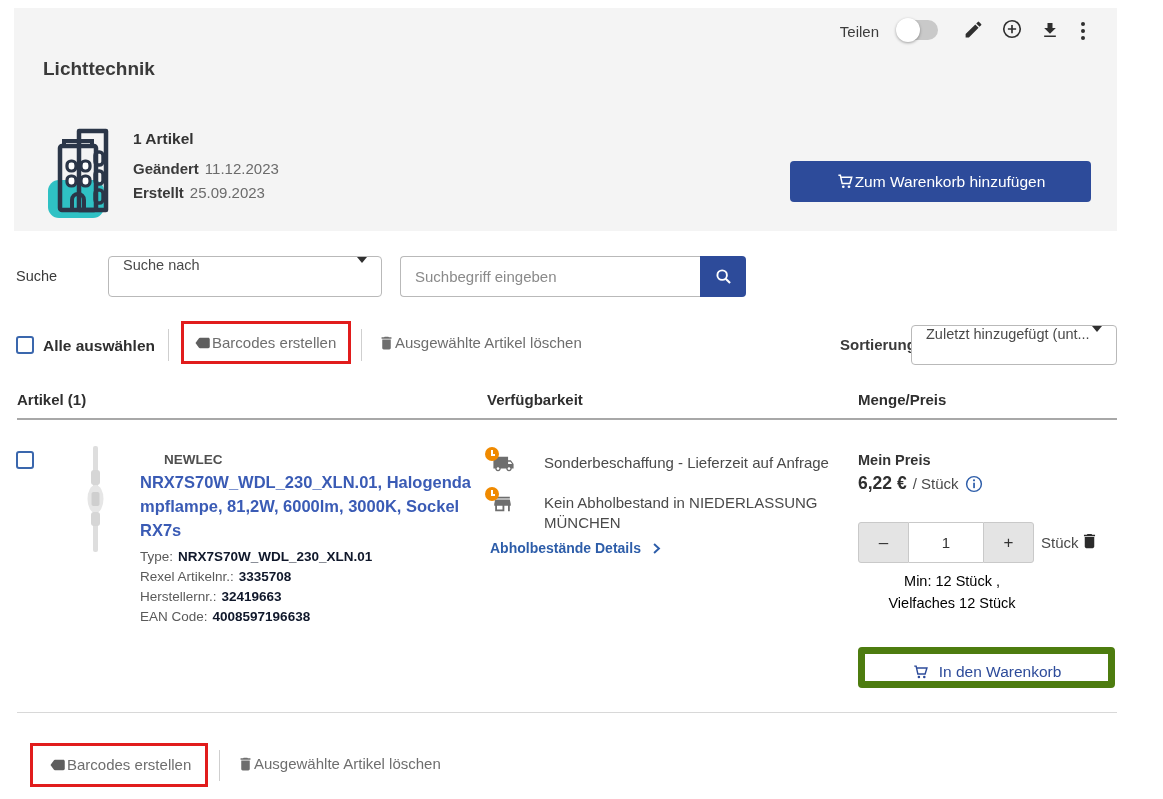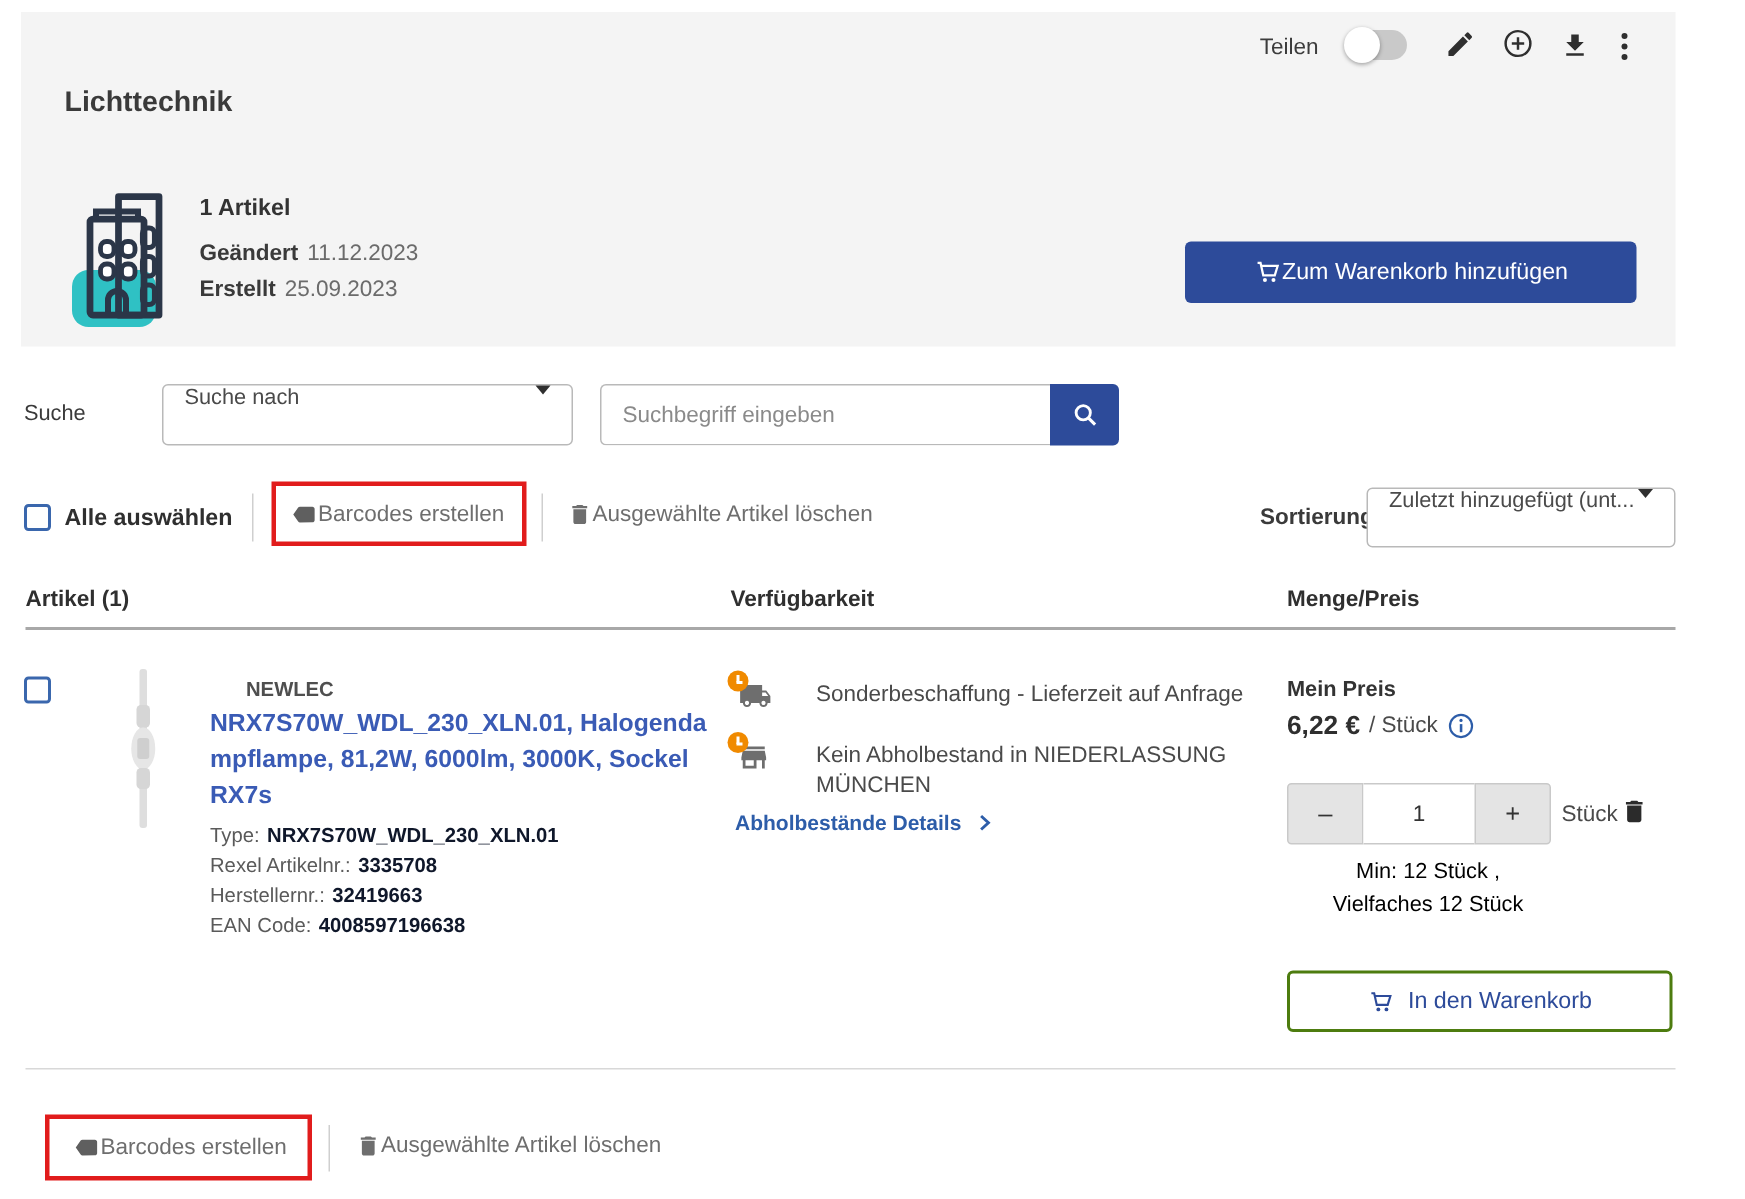--- a/index.html
+++ b/index.html
@@ -84,22 +84,22 @@
   .price-val { font-size:17.5px; font-weight:bold; color:#2f2f2f; }
   .price-unit { font-size:15px; color:#4a4a4a; }
   .stepper { position:absolute; left:858px; top:522px; display:flex; height:41px; }
   .step-btn { width:51px; background:#e4e4e4; border:1px solid #c9c9c9; font-size:17px; color:#333; font-family:inherit; cursor:pointer; }
   .step-minus { border-radius:3px 0 0 3px; }
   .step-plus { border-radius:0 3px 3px 0; }
   .qty-input { width:74px; border:1px solid #c9c9c9; border-left:none; border-right:none; text-align:center; font-size:15px; font-family:inherit; color:#333; }
   .qty-unit { position:absolute; left:1041px; top:534px; font-size:15px; color:#4a4a4a; }
   .row-trash { position:absolute; left:1080px; top:531px; cursor:pointer; }
   .min-info { position:absolute; left:862px; top:570px; width:180px; text-align:center; font-size:14.5px; color:#000000; line-height:22px; }
-  .btn-outline { position:absolute; left:858px; top:647px; width:257px; height:41px; background:#fff; border:2px solid #4d7c0f; border-radius:4px;
-    color:#2d4b9a; font-size:15.5px; font-family:inherit; display:flex; align-items:center; justify-content:center; gap:9px; cursor:pointer; }
+  .btn-outline { position:absolute; left:858px; top:647px; width:257px; height:41px; background:#fff; border:7px solid #4d7c0f; border-radius:4px;
+    color:#2d4b9a; font-size:15.5px; font-family:inherit; display:flex; align-items:flex-end; justify-content:center; gap:9px; cursor:pointer; }
 </style>
 </head>
 <body>
 
 <div id="screen">
 
   <div class="header-panel">
 
     <div class="share-row">
       <span class="share-label">Teilen</span>

